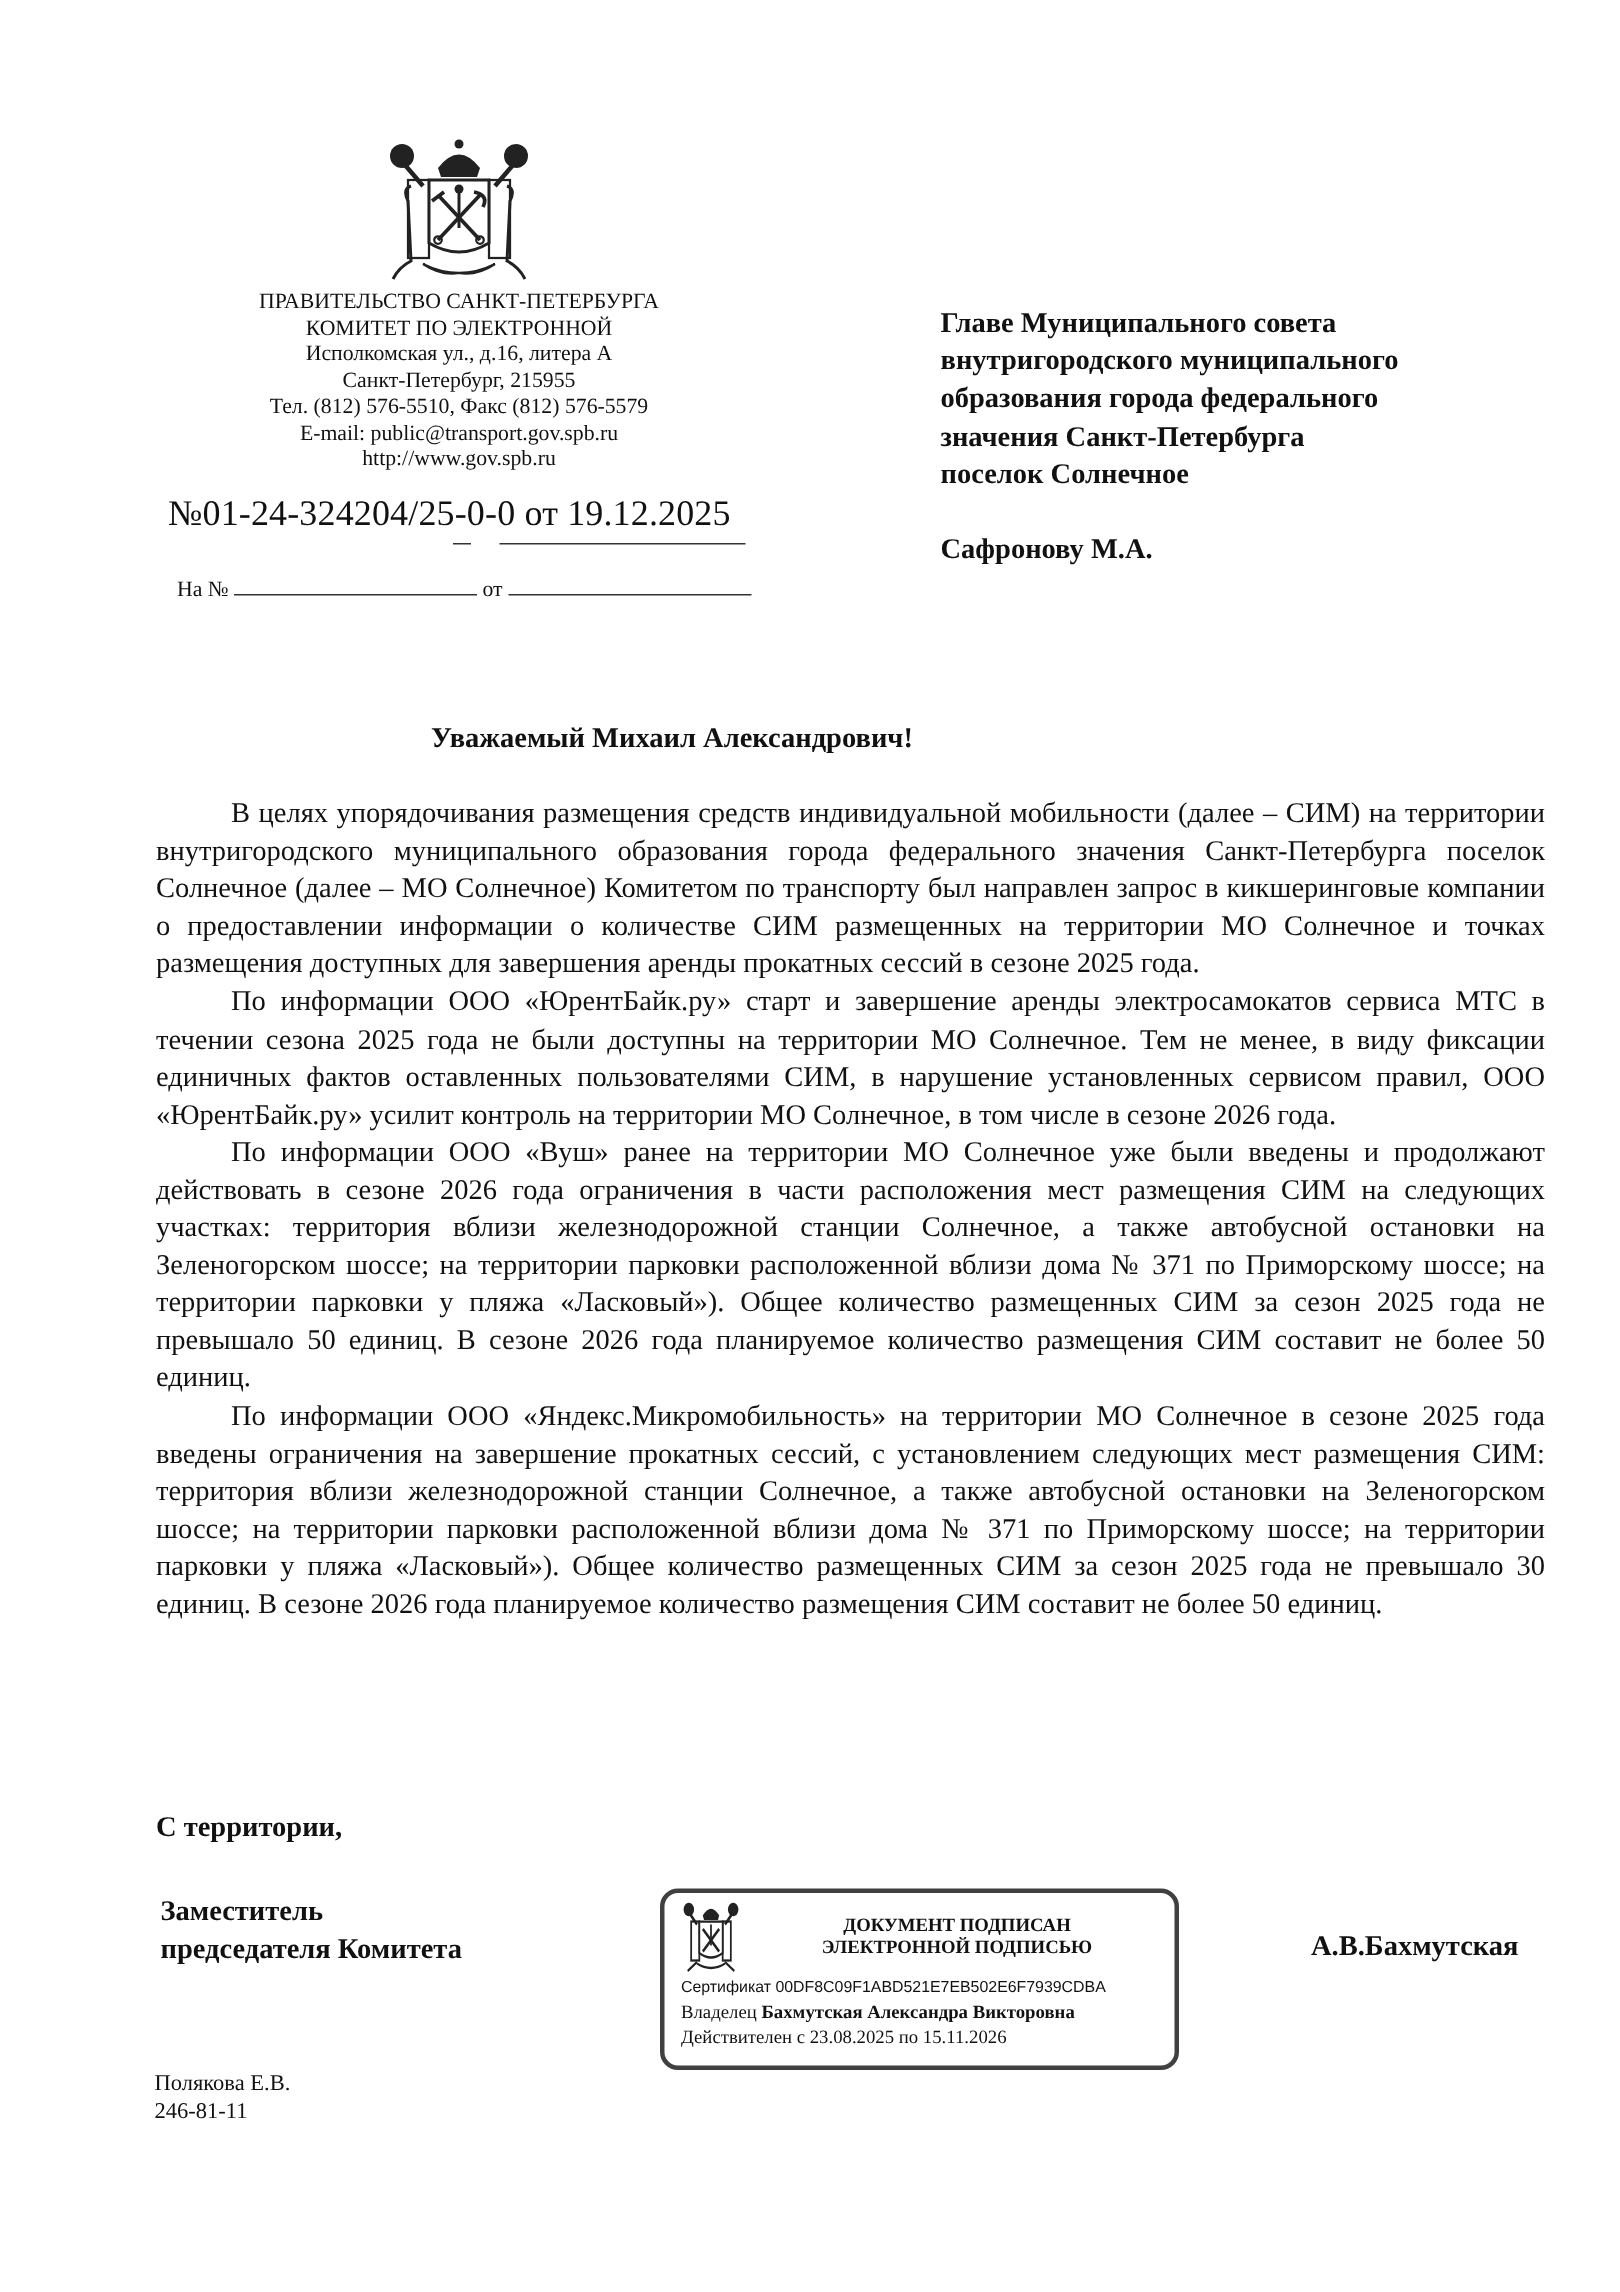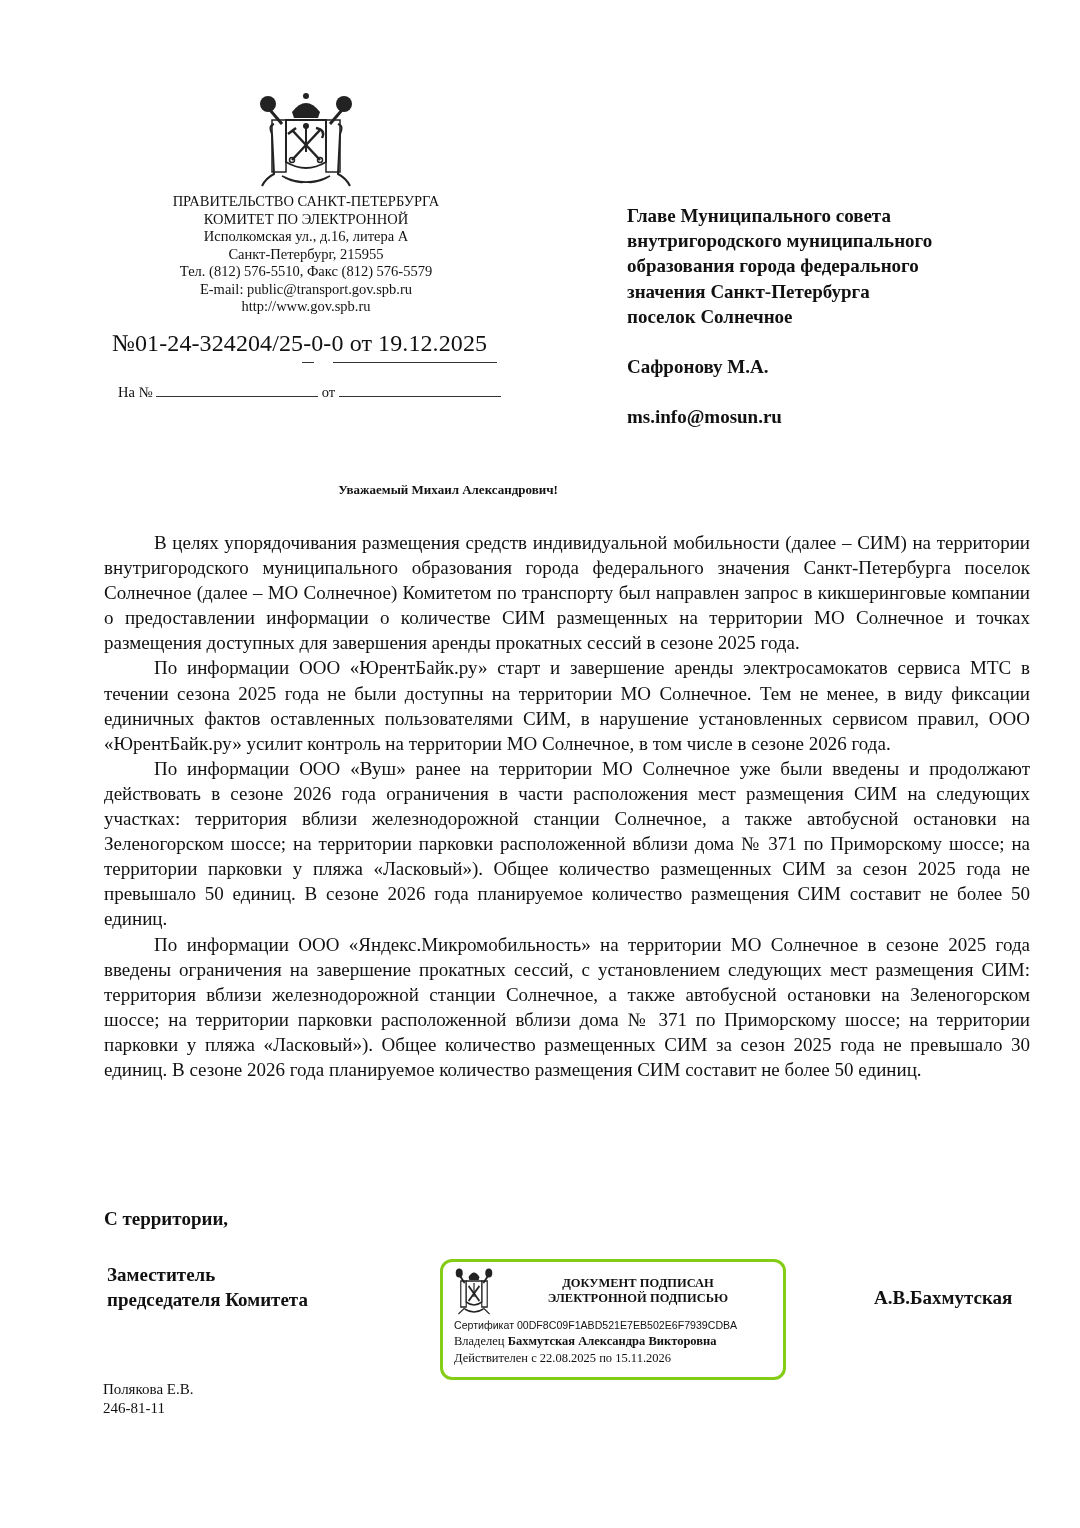--- a/index.html
+++ b/index.html
@@ -18,34 +18,34 @@
   .regno-underline-b { left: 333px; top: 362px; width: 164px; border-top: 1px solid #333; }
   .onno { left: 118px; top: 384px; font-size: 14.5px; white-space: nowrap; }
   .line-blank { display: inline-block; border-bottom: 1px solid #333; height: 12px; vertical-align: baseline; }
 
   
   .addressee { left: 627px; top: 203px; font-weight: bold; font-size: 19px; line-height: 25.2px; }
   .addressee .row { display: block; white-space: nowrap; }
   .addressee .gap { height: 25px; }
 
   
-  .greeting { left: 0; width: 868px; top: 482px; text-align: center; font-weight: bold; font-size: 13px; padding-left: 28px; box-sizing: border-box; }
+  .greeting { left: 0; width: 868px; top: 482px; text-align: center; font-weight: bold; font-size: 19px; padding-left: 28px; box-sizing: border-box; }
 
   
   .body-text { left: 104px; top: 530px; width: 926px; font-size: 19px; line-height: 25.1px; text-align: justify; }
   .body-text p { margin: 0; text-indent: 50px; }
 
   
   .closing { left: 104px; top: 1208px; font-weight: bold; font-size: 19px; }
   .position { left: 107px; top: 1262px; font-weight: bold; font-size: 19px; line-height: 25px; }
   .position .row { display: block; white-space: nowrap; }
   .signer { left: 874px; top: 1287px; font-weight: bold; font-size: 19px; }
 
   
-  .stamp { left: 440px; top: 1259px; width: 346px; height: 121px; border: 3px solid #84cc16; border-radius: 12px; box-sizing: border-box; }
+  .stamp { left: 440px; top: 1259px; width: 346px; height: 121px; border: 3px solid #404040; border-radius: 12px; box-sizing: border-box; }
   .stamp-emblem { position: absolute; left: 10px; top: 4px; width: 42px; height: 50px; }
   .stamp-title { position: absolute; left: 60px; top: 14px; width: 270px; text-align: center; font-weight: bold; font-size: 12.5px; line-height: 15px; }
   .stamp-title .row { display: block; }
   .stamp-cert { position: absolute; left: 11px; top: 57px; font-family: "Liberation Sans", "DejaVu Sans", sans-serif; font-size: 10.6px; white-space: nowrap; }
   .stamp-owner { position: absolute; left: 11px; top: 72px; font-size: 12.5px; white-space: nowrap; }
   .stamp-owner b { font-weight: bold; }
   .stamp-valid { position: absolute; left: 11px; top: 89px; font-size: 12.5px; white-space: nowrap; }
 
   
   .executor { left: 103px; top: 1380px; font-size: 15px; line-height: 19px; }
@@ -109,21 +109,20 @@
 
 <div class="abs addressee">
   <span class="row">Главе Муниципального совета</span>
   <span class="row">внутригородского муниципального</span>
   <span class="row">образования города федерального</span>
   <span class="row">значения Санкт-Петербурга</span>
   <span class="row">поселок Солнечное</span>
   <span class="row gap"></span>
   <span class="row">Сафронову М.А.</span>
   <span class="row gap"></span>
-  <span class="row">ms.info@mosun.ru</span>
 </div>
 
 <div class="abs greeting">Уважаемый Михаил Александрович!</div>
 
 <div class="abs body-text">
   <p>В целях упорядочивания размещения средств индивидуальной мобильности (далее – СИМ) на территории внутригородского муниципального образования города федерального значения Санкт-Петербурга поселок Солнечное (далее – МО Солнечное) Комитетом по транспорту был направлен запрос в кикшеринговые компании о предоставлении информации о количестве СИМ размещенных на территории МО Солнечное и точках размещения доступных для завершения аренды прокатных сессий в сезоне 2025 года.</p>
   <p>По информации ООО «ЮрентБайк.ру» старт и завершение аренды электросамокатов сервиса МТС в течении сезона 2025 года не были доступны на территории МО Солнечное. Тем не менее, в виду фиксации единичных фактов оставленных пользователями СИМ, в нарушение установленных сервисом правил, ООО «ЮрентБайк.ру» усилит контроль на территории МО Солнечное, в том числе в сезоне 2026 года.</p>
   <p>По информации ООО «Вуш» ранее на территории МО Солнечное уже были введены и продолжают действовать в сезоне 2026 года ограничения в части расположения мест размещения СИМ на следующих участках: территория вблизи железнодорожной станции Солнечное, а также автобусной остановки на Зеленогорском шоссе; на территории парковки расположенной вблизи дома № 371 по Приморскому шоссе; на территории парковки у пляжа «Ласковый»). Общее количество размещенных СИМ за сезон 2025 года не превышало 50 единиц. В сезоне 2026 года планируемое количество размещения СИМ составит не более 50 единиц.</p>
   <p>По информации ООО «Яндекс.Микромобильность» на территории МО Солнечное в сезоне 2025 года введены ограничения на завершение прокатных сессий, с установлением следующих мест размещения СИМ: территория вблизи железнодорожной станции Солнечное, а также автобусной остановки на Зеленогорском шоссе; на территории парковки расположенной вблизи дома № 371 по Приморскому шоссе; на территории парковки у пляжа «Ласковый»). Общее количество размещенных СИМ за сезон 2025 года не превышало 30 единиц. В сезоне 2026 года планируемое количество размещения СИМ составит не более 50 единиц.</p>
 </div>
@@ -158,21 +157,21 @@
     <span class="row">ЭЛЕКТРОННОЙ ПОДПИСЬЮ</span>
   </div>
   <div class="stamp-cert">
     <span>Сертификат</span>
     <span>00DF8C09F1ABD521E7EB502E6F7939CDBA</span>
   </div>
   <div class="stamp-owner">
     <span>Владелец</span>
     <b>Бахмутская Александра Викторовна</b>
   </div>
-  <div class="stamp-valid">Действителен с 22.08.2025 по 15.11.2026</div>
+  <div class="stamp-valid">Действителен с 23.08.2025 по 15.11.2026</div>
 </div>
 
 <div class="abs signer">А.В.Бахмутская</div>
 
 <div class="abs executor">
   <span class="row">Полякова Е.В.</span>
   <span class="row">246-81-11</span>
 </div>
 
 </body></html>

